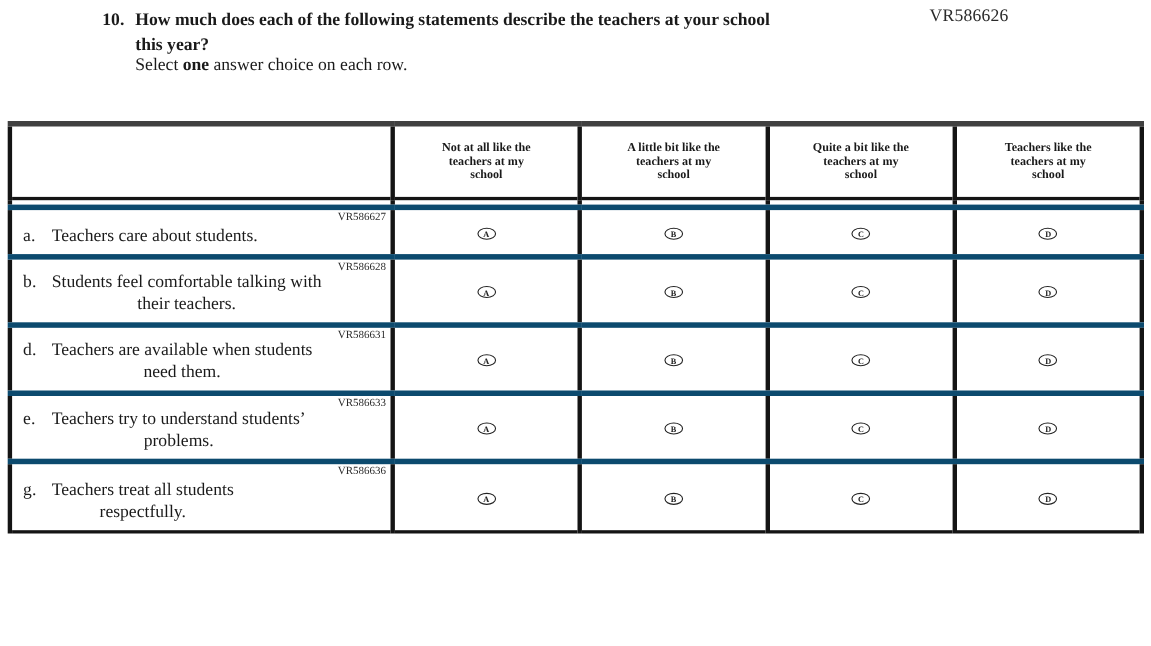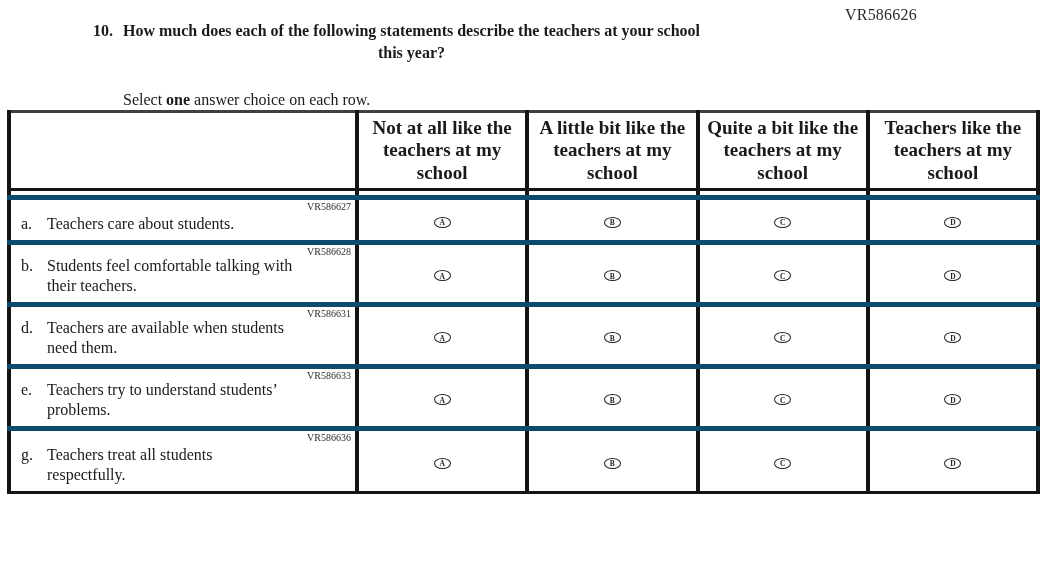--- a/index.html
+++ b/index.html
@@ -5,48 +5,48 @@
   html, body { margin:0; padding:0; }
   body {
     width:1046px; height:587px; position:relative; overflow:hidden;
     background:#ffffff; color:#1a1a1a;
     font-family:"Liberation Serif","DejaVu Serif",serif;
   }
   .form-code-top {
     position:absolute; top:6px; left:845px;
     font-size:16px; letter-spacing:0.2px; color:#2b2b2b;
   }
-  .question-block { position:absolute; top:20px; left:93px; width:720px; display:flex; }
+  .question-block { position:absolute; top:8px; left:93px; width:720px; display:flex; }
   .q-num { font-weight:700; font-size:16px; width:30px; flex:0 0 30px; line-height:1.35; }
-  .q-text { font-weight:700; font-size:16px; line-height:1.35; white-space:pre-line;text-align:center; }
-  .instruction { margin-top:28px; font-size:16px; font-weight:400; }
+  .q-text { font-weight:700; font-size:16px; line-height:1.35; white-space:pre-line; }
+  .instruction { margin-top:0; font-size:16px; font-weight:400; }
   .instruction b { font-weight:700; }
 
   .table-wrap { position:absolute; left:7px; top:110px; }
   table {
     border-collapse:collapse; table-layout:fixed; width:1033px;
     border:3px solid #141414;
   }
   th, td { border-left:4px solid #141414; border-right:4px solid #141414; }
   thead th {
-    border-bottom:3px solid #141414; border-top:3px solid #404040;
-    font-size:19px; font-weight:700; text-align:center; vertical-align:middle;
+    border-bottom:3px solid #141414; border-top:5px solid #404040;
+    font-size:11px; font-weight:700; text-align:center; vertical-align:middle;
     line-height:1.18; white-space:pre-line; height:56px; padding:4px 2px;
   }
   th.corner { width:340px; }
   tr.spacer td { height:4px; padding:0; line-height:0; border-top:none; border-bottom:none; }
   tbody td { border-top:5px solid #0c4a6e; border-bottom:3px solid #141414; }
   tr.row-short { height:45px; }
   tr.row-tall { height:62px; }
   tr.row-last { height:64px; }
   td.stmt-cell { position:relative; vertical-align:bottom; padding:3px 4px 6px 10px; }
   .vr-code { position:absolute; top:1px; right:4px; font-size:10px; color:#2b2b2b; }
   .stmt { display:flex; font-size:16px; line-height:1.25; }
   .row-letter { flex:0 0 26px; }
-  .row-text { white-space:pre-line; }
+  .row-text { white-space:pre-line;text-align:center; }
   td.bubble-cell { text-align:center; vertical-align:middle; }
   .bubble {
     display:inline-flex; align-items:center; justify-content:center;
     width:17px; height:11px; border:1.4px solid #222; border-radius:50%;
     font-size:7.5px; font-weight:600; line-height:1; color:#222;
     box-sizing:border-box; padding-top:1px;
   }
 </style>
 </head>
 <body>

